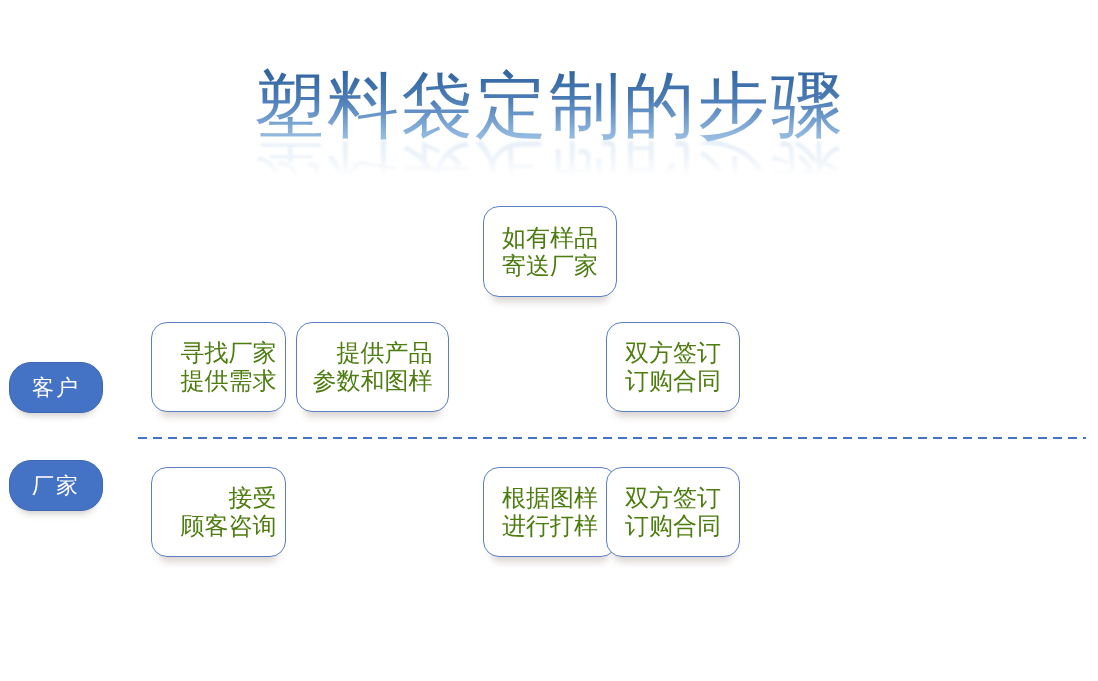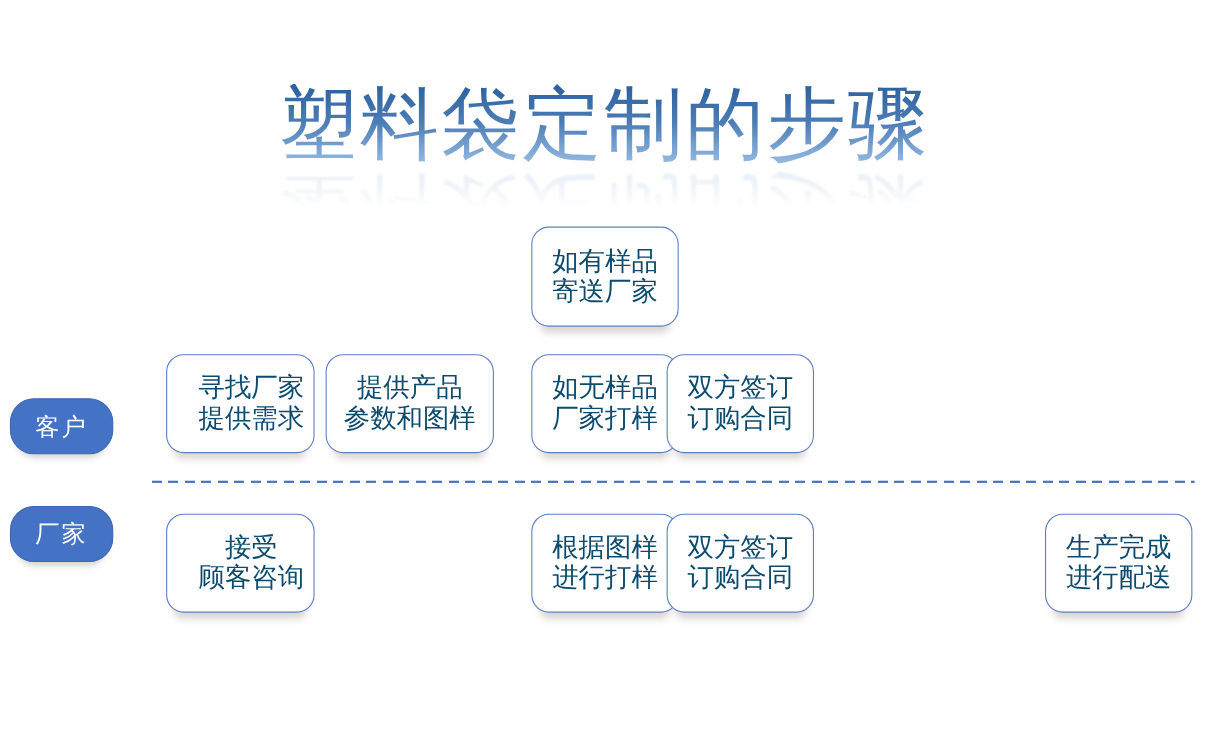--- a/index.html
+++ b/index.html
@@ -14,31 +14,30 @@
 
   
   .title-wrap {
     position: absolute;
     top: 64px; left: 0; width: 1098px;
     text-align: center;
     line-height: 0;
   }
   .title-text, .title-reflection {
     display: inline-block;
-    font-family: Liberation Mono, monospace;
+    font-family: Liberation Serif, serif;
     font-size: 72px;
     font-weight: 400;
     letter-spacing: 2px;
     line-height: 84px;
     background: linear-gradient(180deg, #2e639e 4%, #4c7cb6 42%, #86afd9 78%, #a9cae9 100%);
     -webkit-background-clip: text;
     background-clip: text;
     color: transparent;
     white-space: nowrap;
-    margin-top: 12px;
   }
   .title-reflection {
     display: block;
     margin: -16px auto 0 auto;
     transform: scaleY(-1);
     opacity: 0.32;
     filter: blur(1.2px);
     -webkit-mask-image: linear-gradient(to bottom, transparent 48%, rgba(0,0,0,0.9) 100%);
     mask-image: linear-gradient(to bottom, transparent 48%, rgba(0,0,0,0.9) 100%);
     pointer-events: none;
@@ -47,24 +46,24 @@
   
   .box {
     position: absolute;
     box-sizing: border-box;
     background: #ffffff;
     border: 1.5px solid #5b7fc7;
     border-radius: 16px;
     display: flex;
     align-items: center;
     justify-content: center;
-    text-align: center;
+    text-align: right;
     font-size: 24px;
     line-height: 28px;
-    color: #0c4a6e;
+    color: #4d7c0f;
     white-space: pre-line;
     box-shadow: 0 13px 7px -8px rgba(175,165,155,0.45);
   }
   .c1 { left: 151px; width: 135px; padding-left: 20px; }
   .c2 { left: 296px; width: 153px; }
   .c3 { left: 483px; width: 134px; }
   .c4 { left: 606px; width: 134px; }
   .c5 { left: 794px; width: 134px; }
   .c6 { left: 950px; width: 134px; }
   .r0 { top: 206px; height: 91px; }
@@ -110,31 +109,27 @@
 
   <div class="box c3 r0">如有样品
 寄送厂家</div>
 
   <div class="row-label lbl-customer">客户</div>
 
   <div class="box c1 r1">寻找厂家
 提供需求</div>
   <div class="box c2 r1">提供产品
 参数和图样</div>
-  <div class="box c3 r1">如无样品
-厂家打样</div>
   <div class="box c4 r1">双方签订
 订购合同</div>
 
   <div class="divider"></div>
 
   <div class="row-label lbl-factory">厂家</div>
 
   <div class="box c1 r2">接受
 顾客咨询</div>
   <div class="box c3 r2">根据图样
 进行打样</div>
   <div class="box c4 r2">双方签订
 订购合同</div>
-  <div class="box c6 r2">生产完成
-进行配送</div>
 
 </div>
 
 </body></html>

